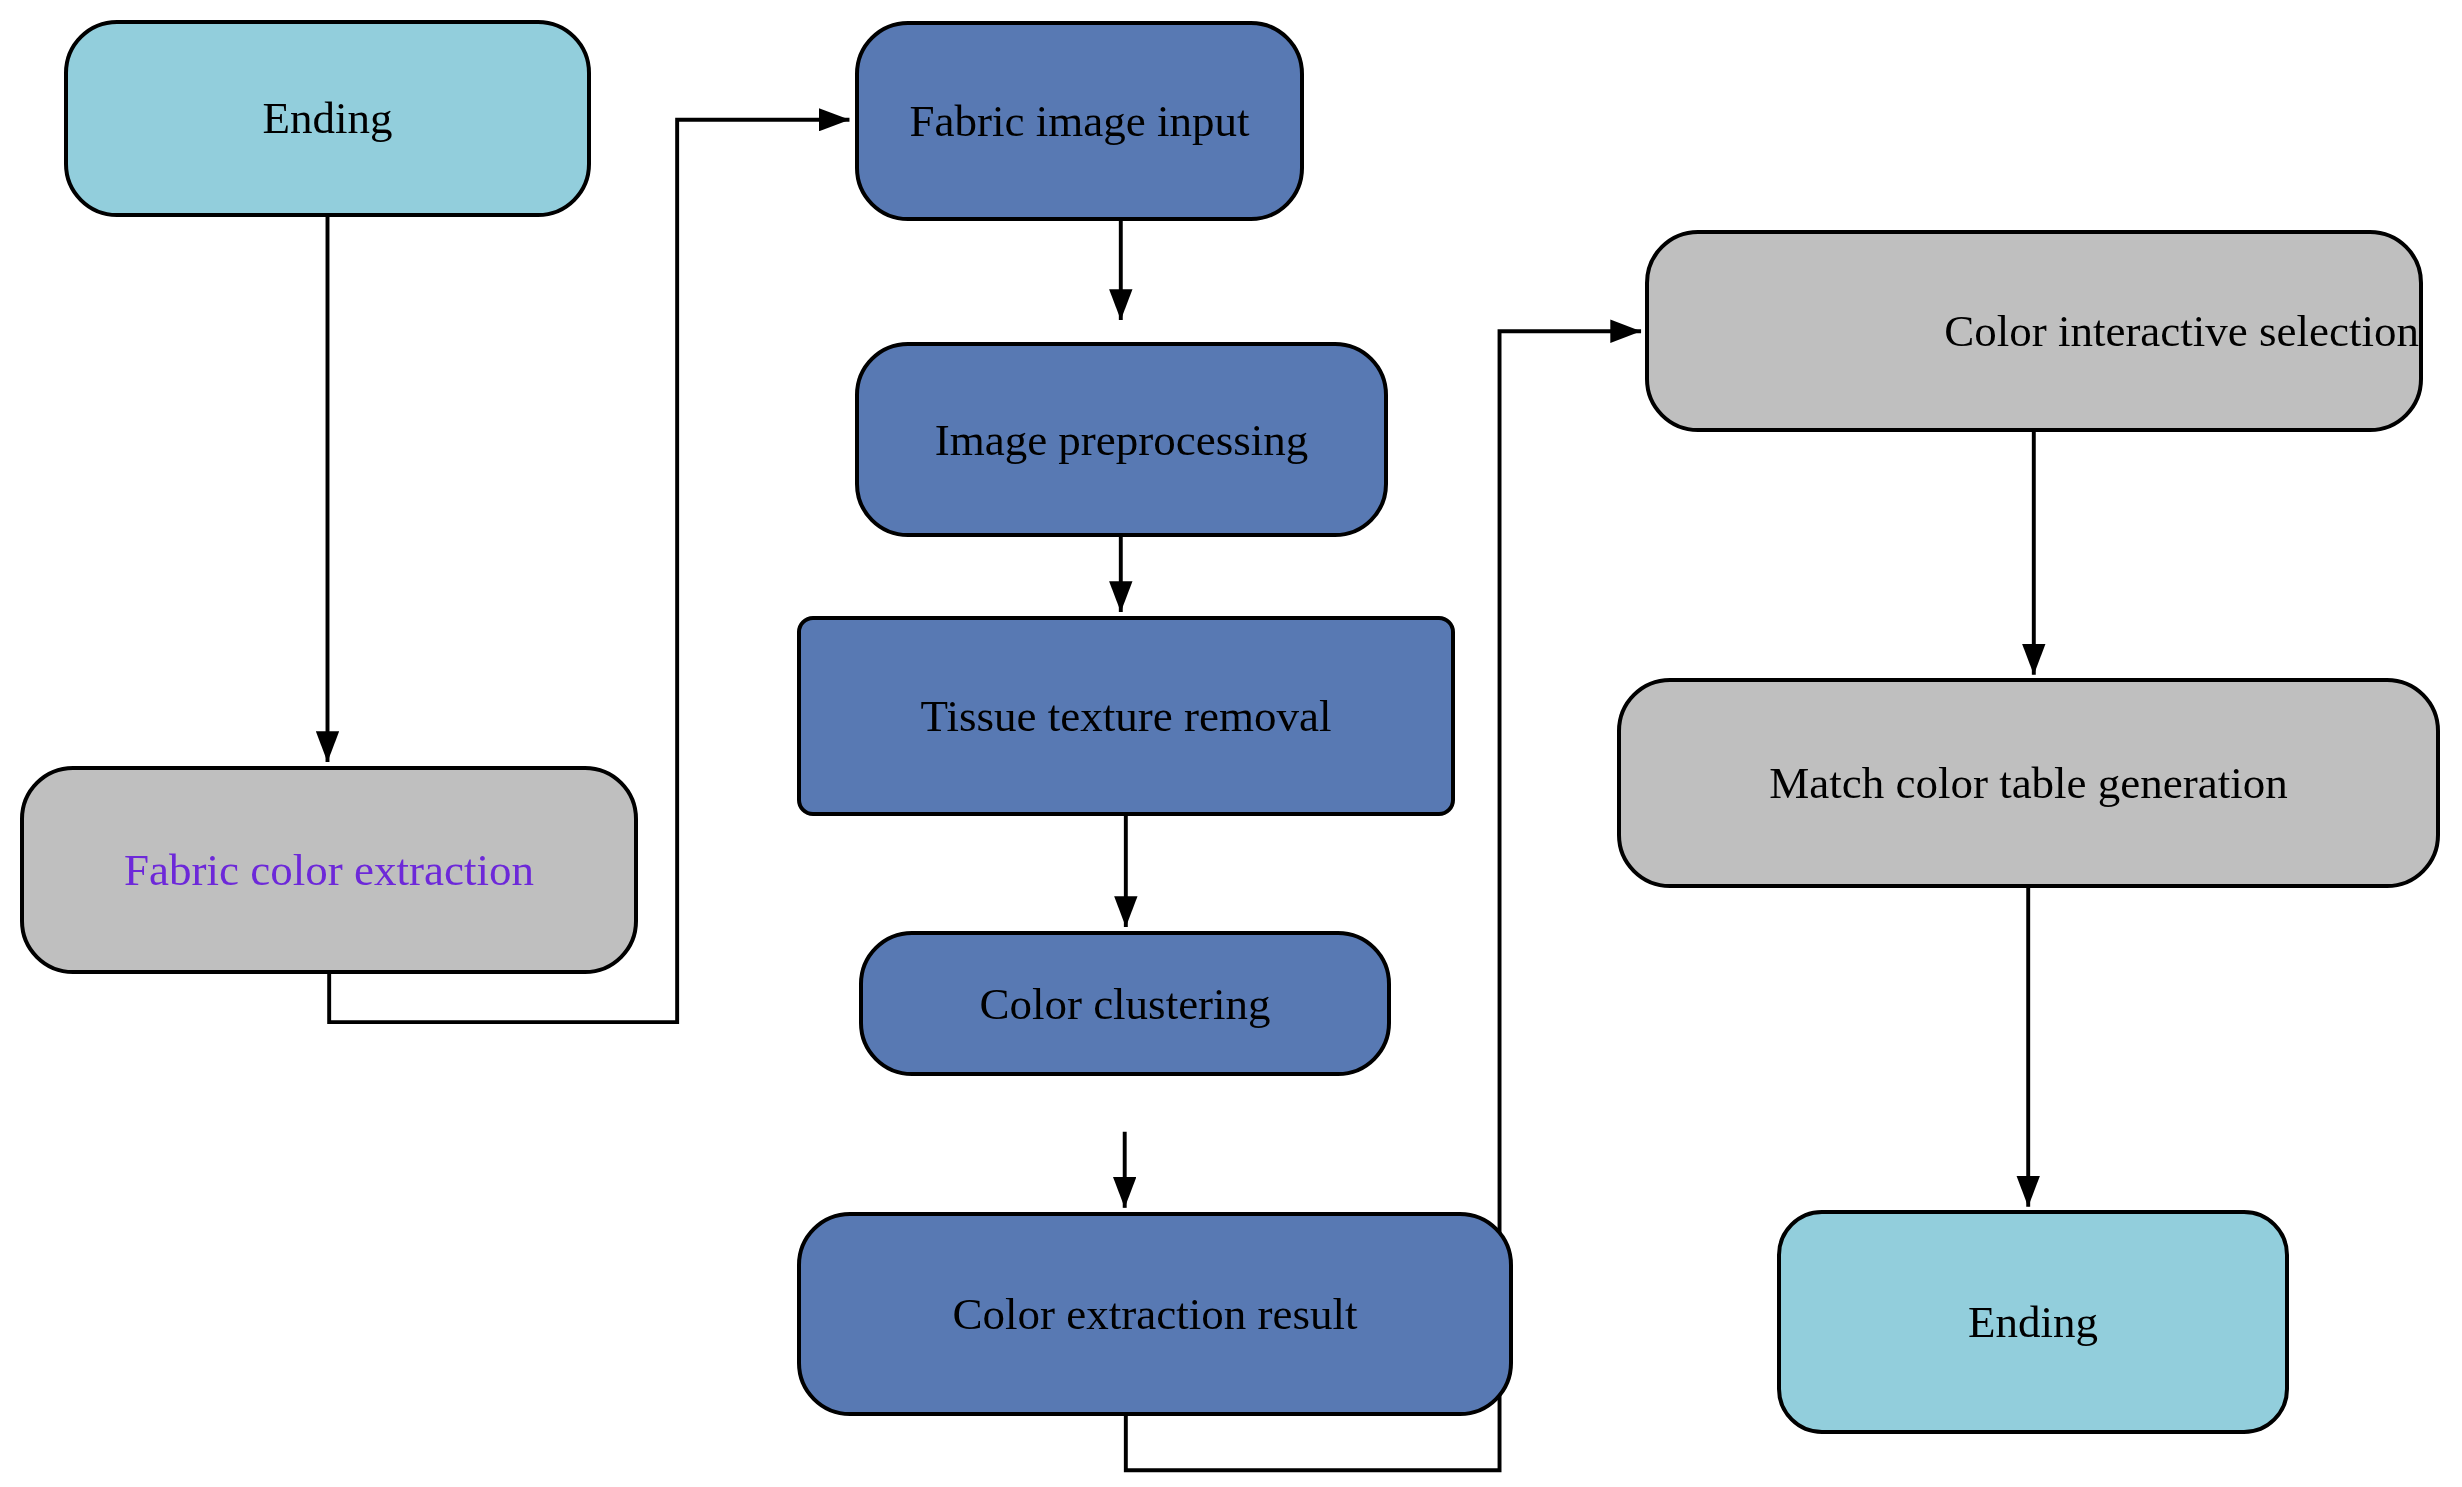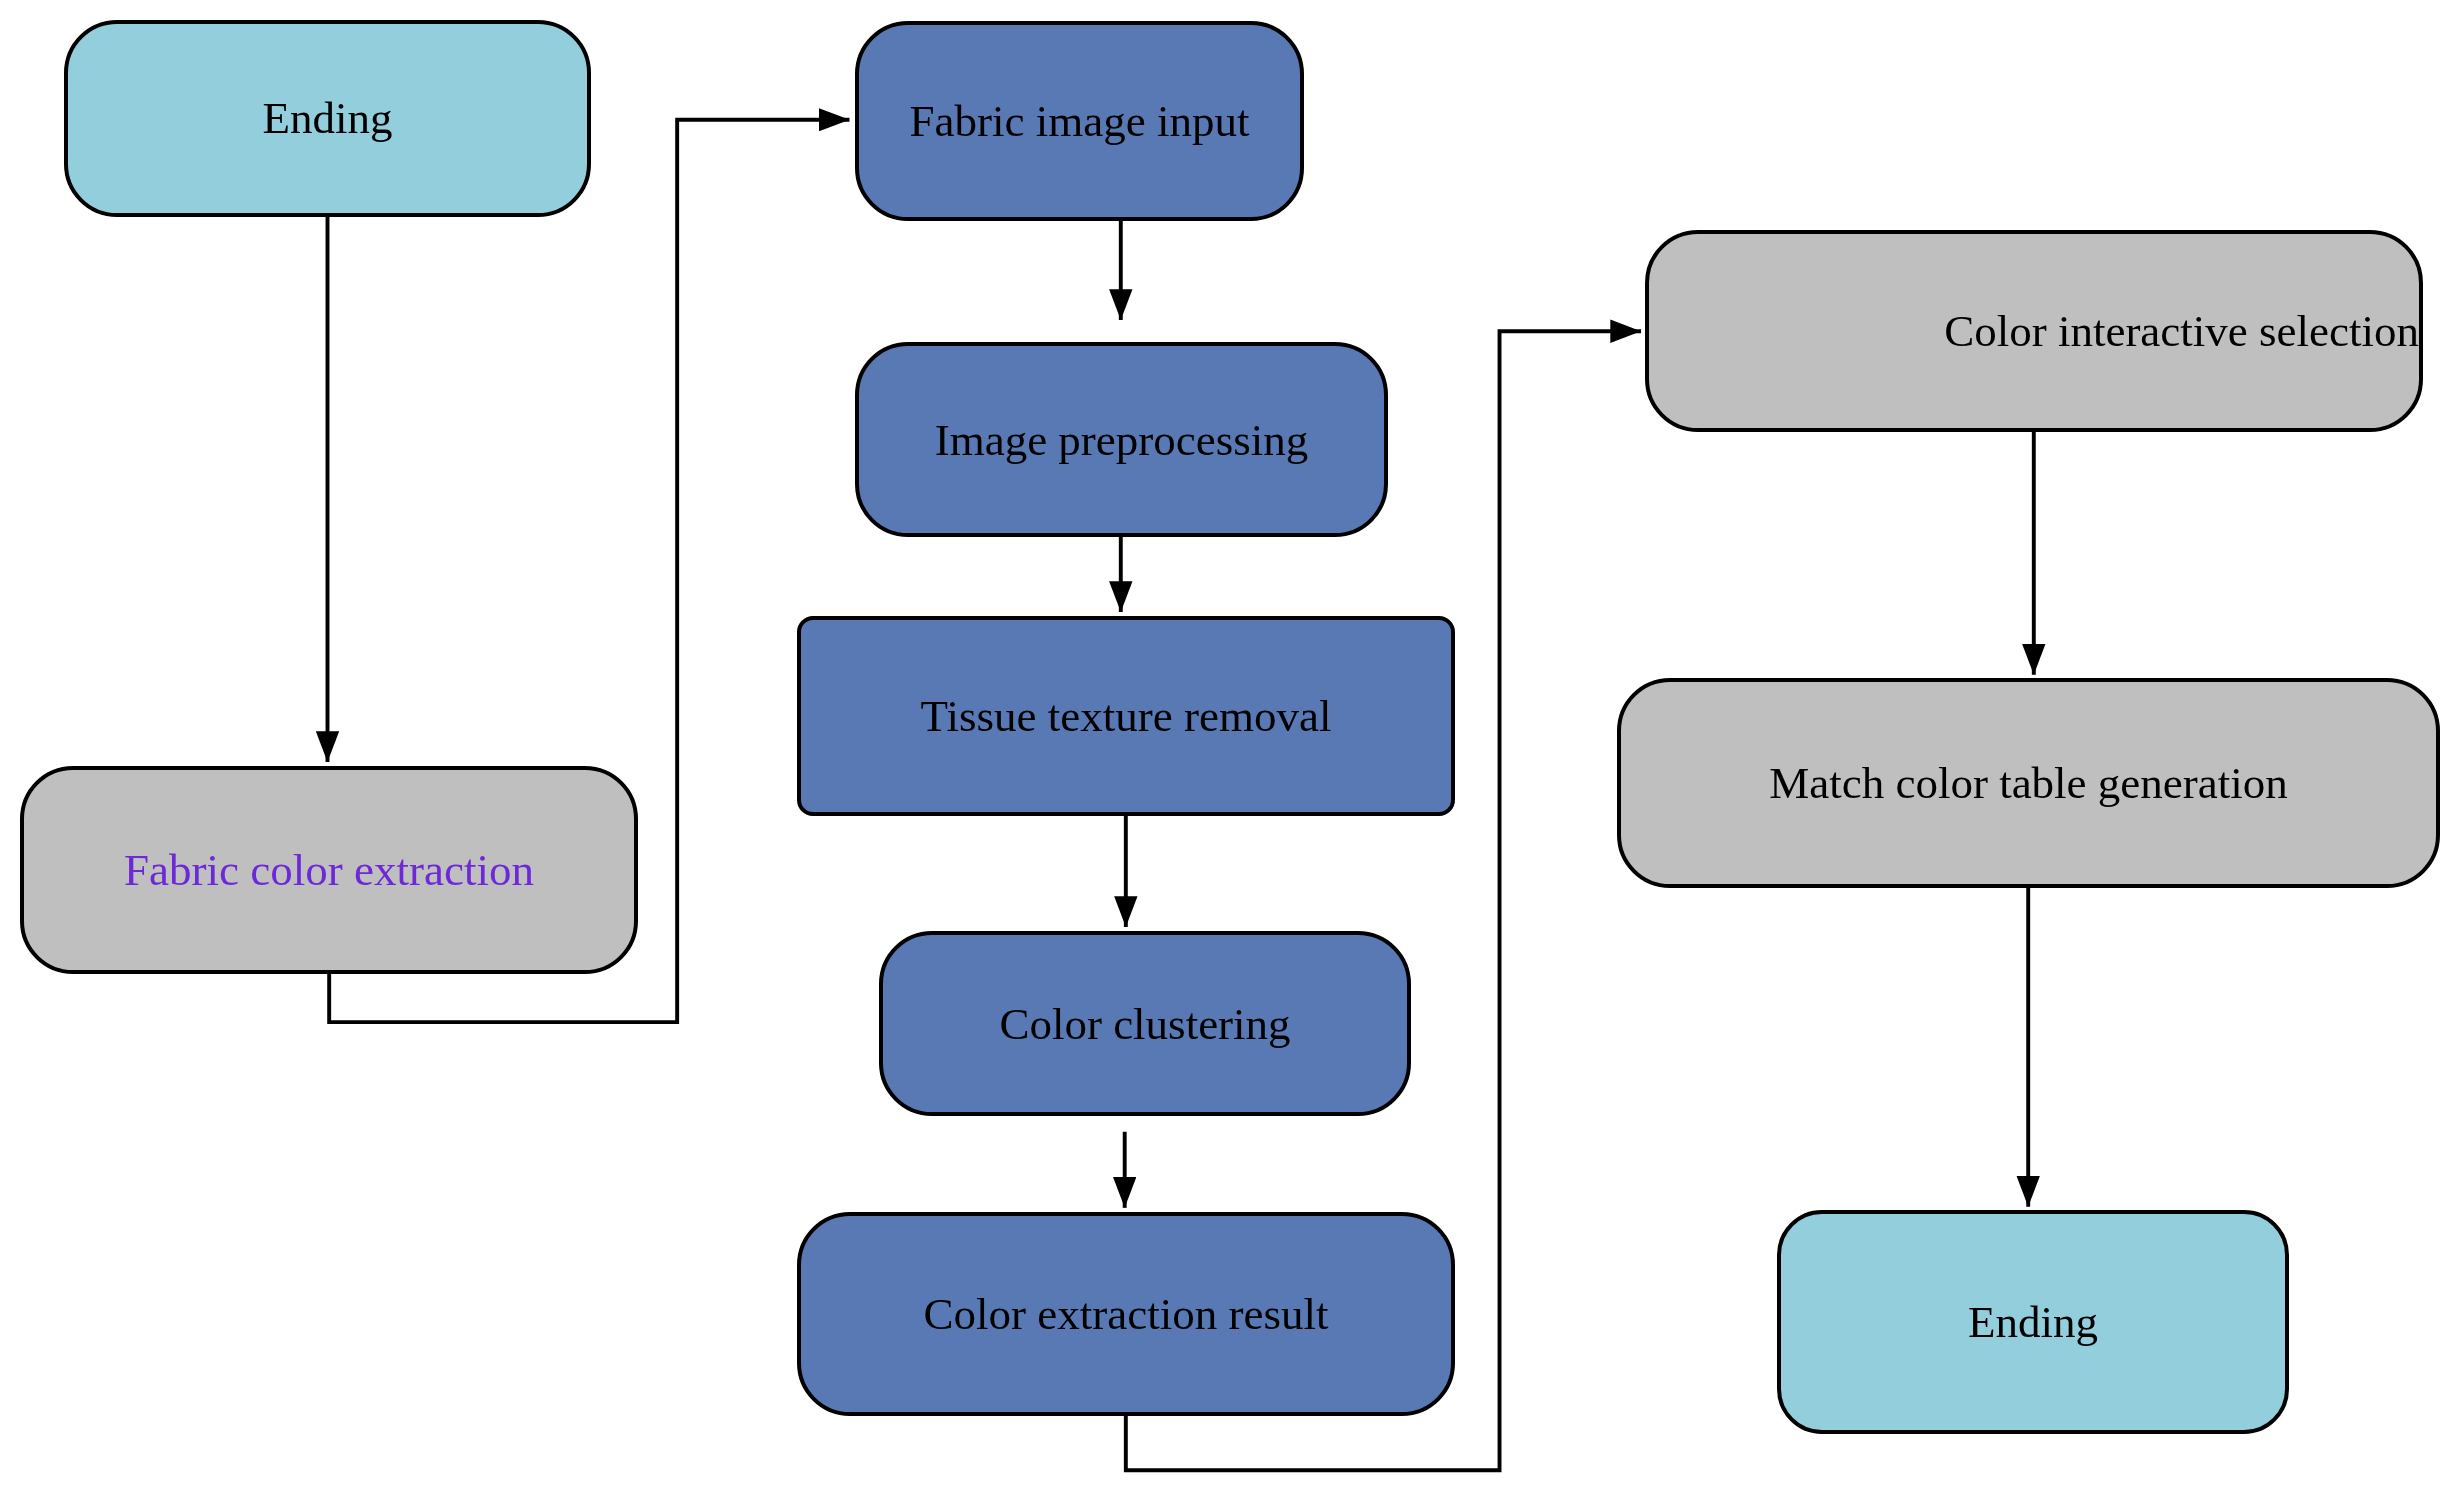--- a/index.html
+++ b/index.html
@@ -38,22 +38,22 @@
     color: #000;
     white-space: nowrap;
     text-align: center;
   }
   
   #node-input                        { left: 64px;  top: 19.6px;   width: 527px;  height: 197px; }
   #node-fabric-color-extraction     { left: 20px;   top: 766px; width: 618px; height: 208px; }
   #node-fabric-image-input          { left: 855px; top: 21px;   width: 449px;  height: 200px; }
   #node-image-preprocessing         { left: 855px; top: 342px;  width: 533px;  height: 195px; }
   #node-tissue-texture-removal      { left: 797px; top: 616px; width: 658px; height: 200px; }
-  #node-color-clustering            { left: 859px; top: 931px; width: 532px;  height: 185px; margin-left: 20px; }
-  #node-color-extraction-result     { left: 797px; top: 1212px; width: 658px; height: 204px; }
+  #node-color-clustering            { left: 859px; top: 931px; width: 532px;  height: 145px; }
+  #node-color-extraction-result     { left: 797px; top: 1212px; width: 716px; height: 204px; }
   #node-color-interactive-selection { left: 1645px; top: 230px;  width: 778px; height: 202px; justify-content: flex-end; }
   #node-match-color-table-generation{ left: 1617px; top: 678px; width: 823px; height: 210px; }
   #node-ending                      { left: 1777px; top: 1210px; width: 512px;  height: 224px; border-radius: 45px; }
 </style>
 </head>
 <body>
 
 <div class="canvas" style="background-color: rgb(255, 255, 255);">
 
   <svg class="edges" viewBox="0 0 4400 2658">

